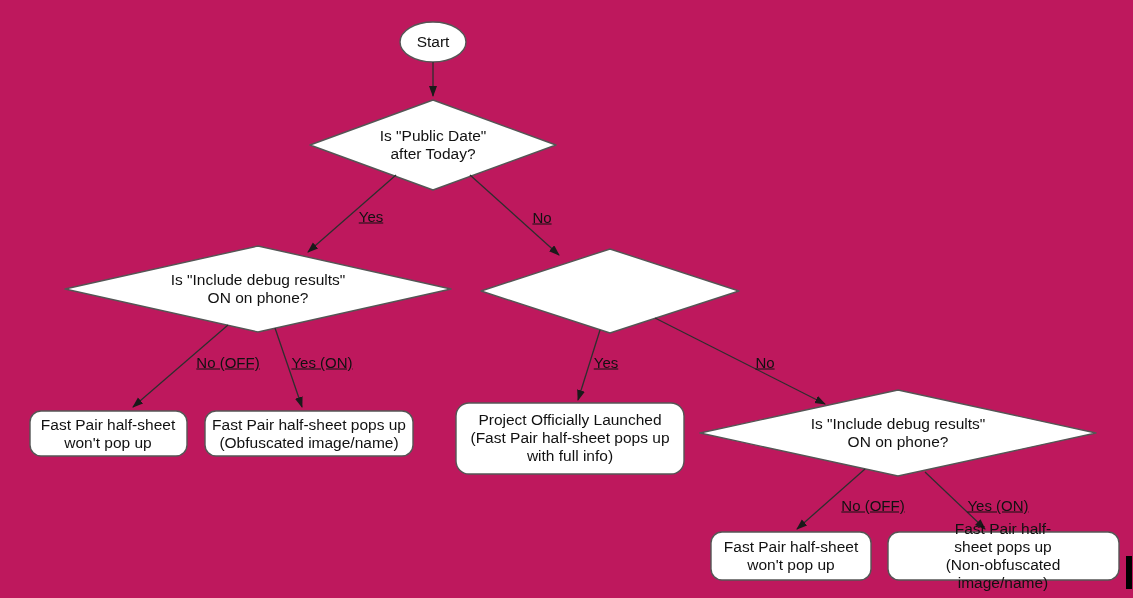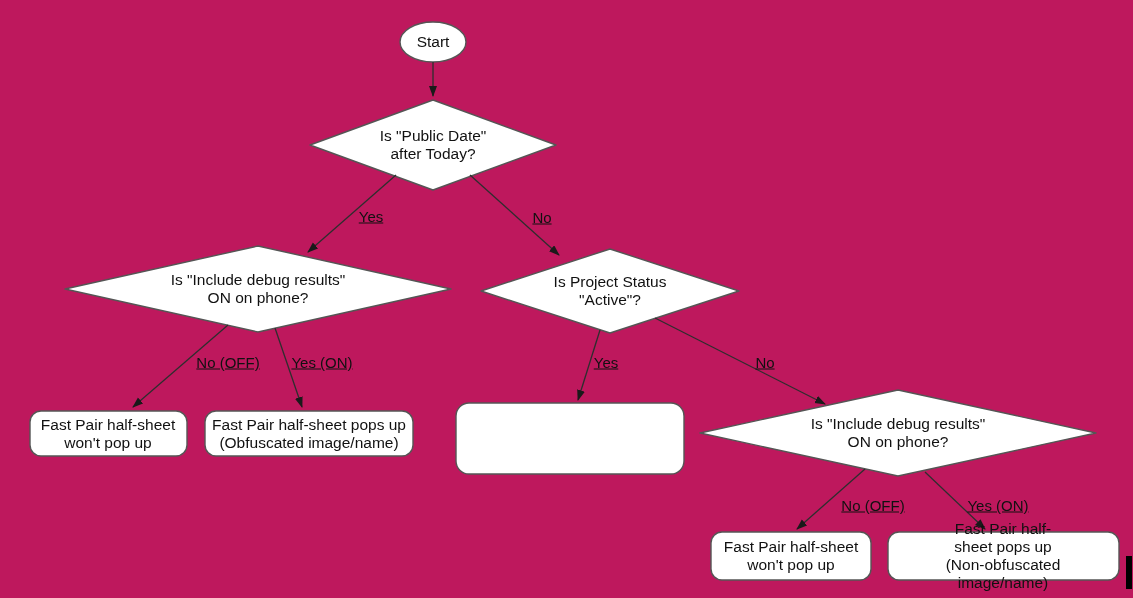--- a/index.html
+++ b/index.html
@@ -105,32 +105,33 @@
   </svg>
 
   <div class="node-label" style="left:433px; top:42px;">Start</div>
 
   <div class="node-label" style="left:433px; top:145px;">Is "Public Date"
 after Today?</div>
 
   <div class="node-label" style="left:258px; top:289px;">Is "Include debug results"
 ON on phone?</div>
 
-  <div class="node-label" style="left:610px; top:291px;">Is Project Status
-"Active"?</div>
 
   <div class="node-label" style="left:898px; top:433px;">Is "Include debug results"
 ON on phone?</div>
 
   <div class="node-label" style="left:108px; top:434px;">Fast Pair half-sheet
 won't pop up</div>
 
   <div class="node-label" style="left:309px; top:434px;">Fast Pair half-sheet pops up
 (Obfuscated image/name)</div>
 
+  <div class="node-label" style="left:570px; top:438px;">Project Officially Launched
+(Fast Pair half-sheet pops up
+with full info)</div>
 
   <div class="node-label" style="left:791px; top:556px;">Fast Pair half-sheet
 won't pop up</div>
 
   <div class="node-label" style="left:1003px; top:556px;">Fast Pair half-sheet pops up
 (Non-obfuscated image/name)</div>
 
   <div class="edge-label" style="left:371px; top:216px;">Yes</div>
 
   <div class="edge-label" style="left:542px; top:217px;">No</div>

